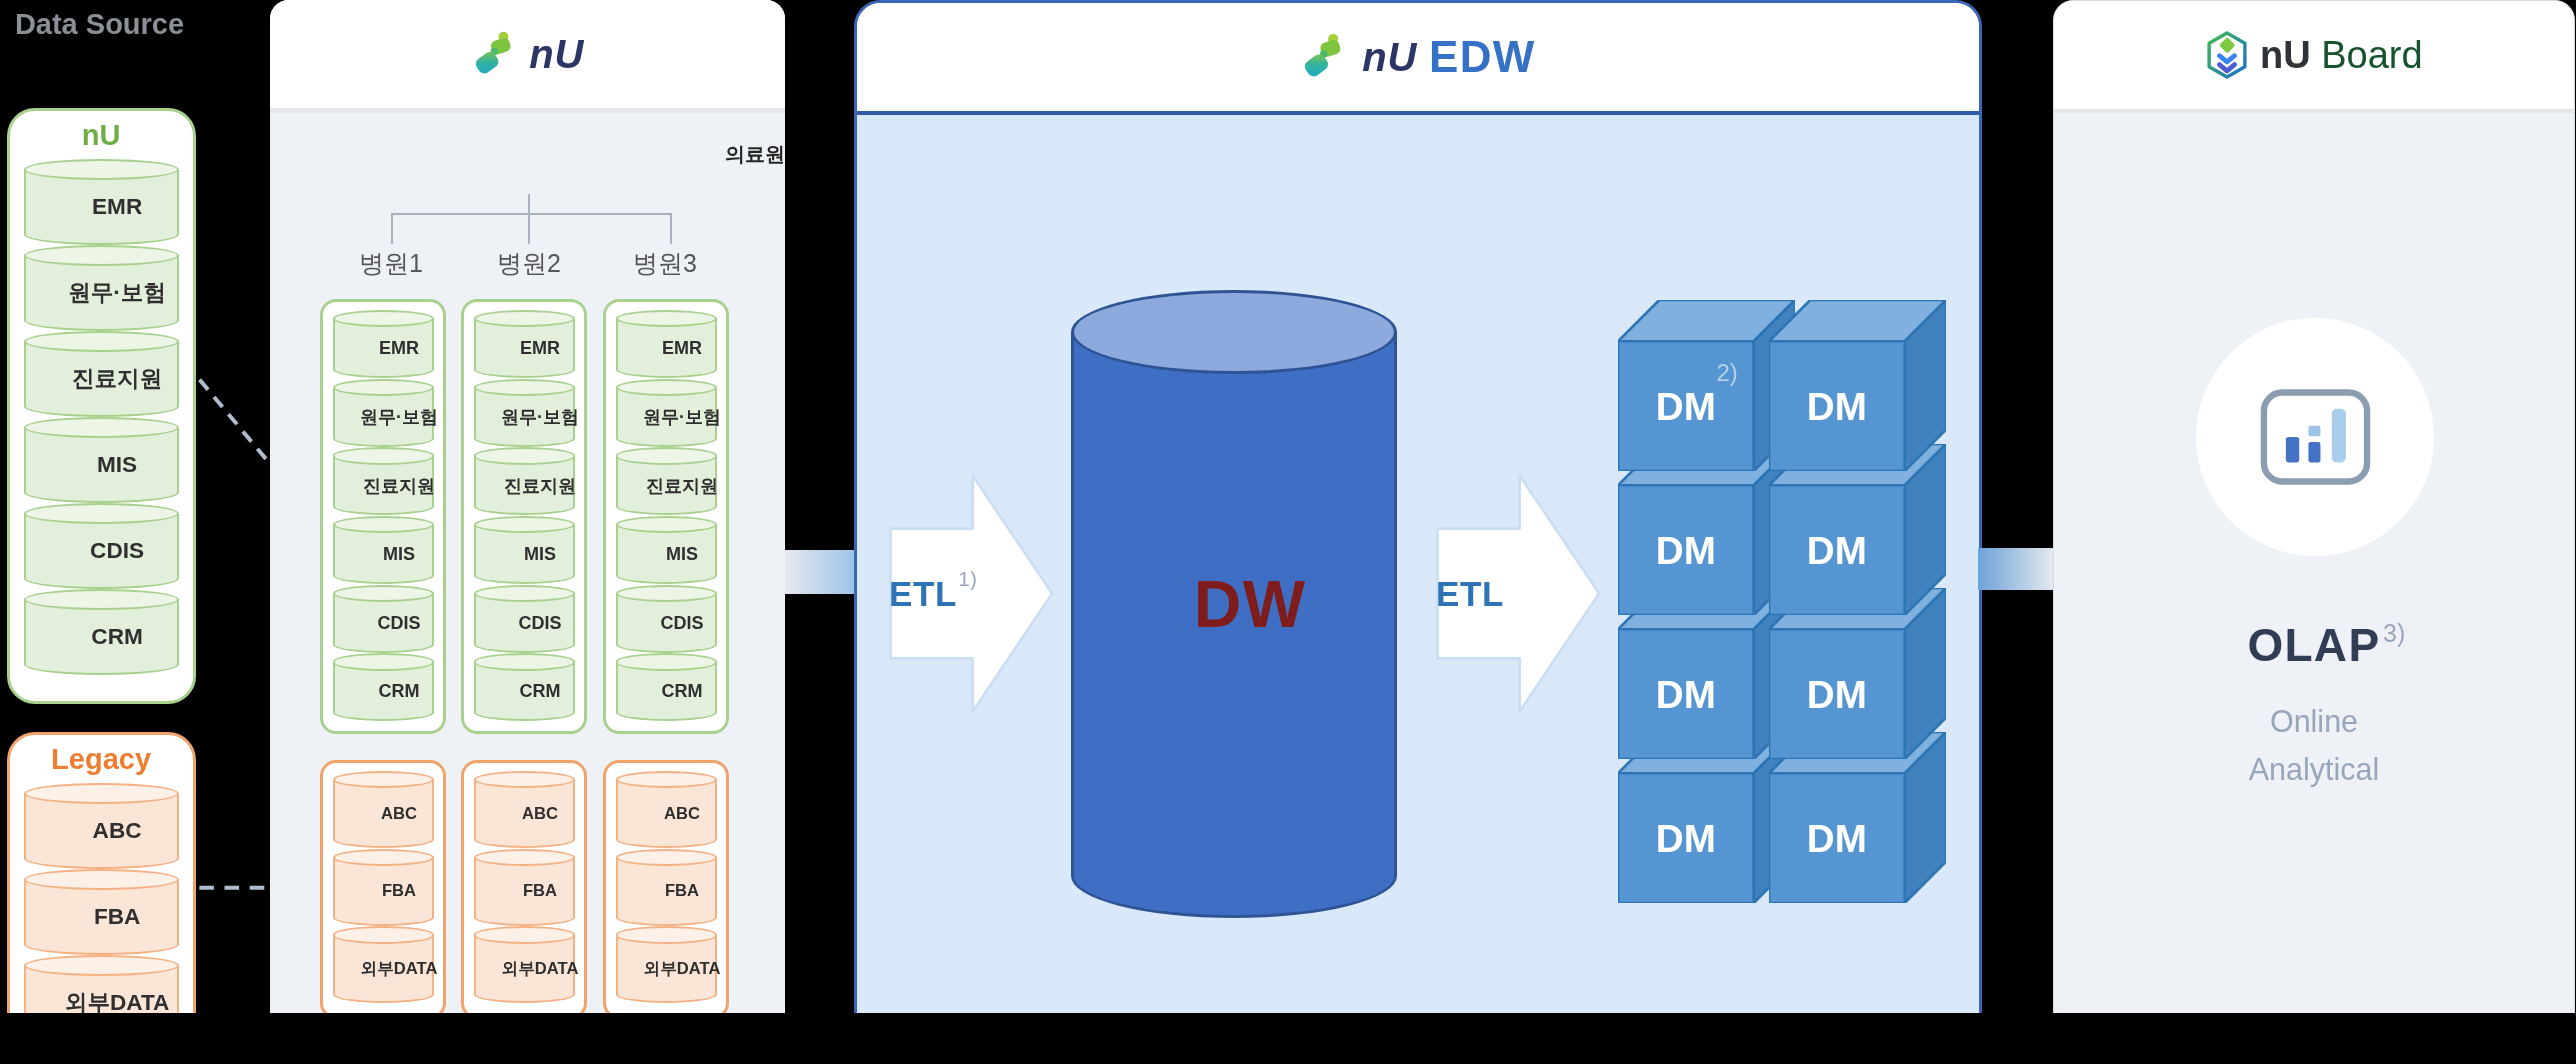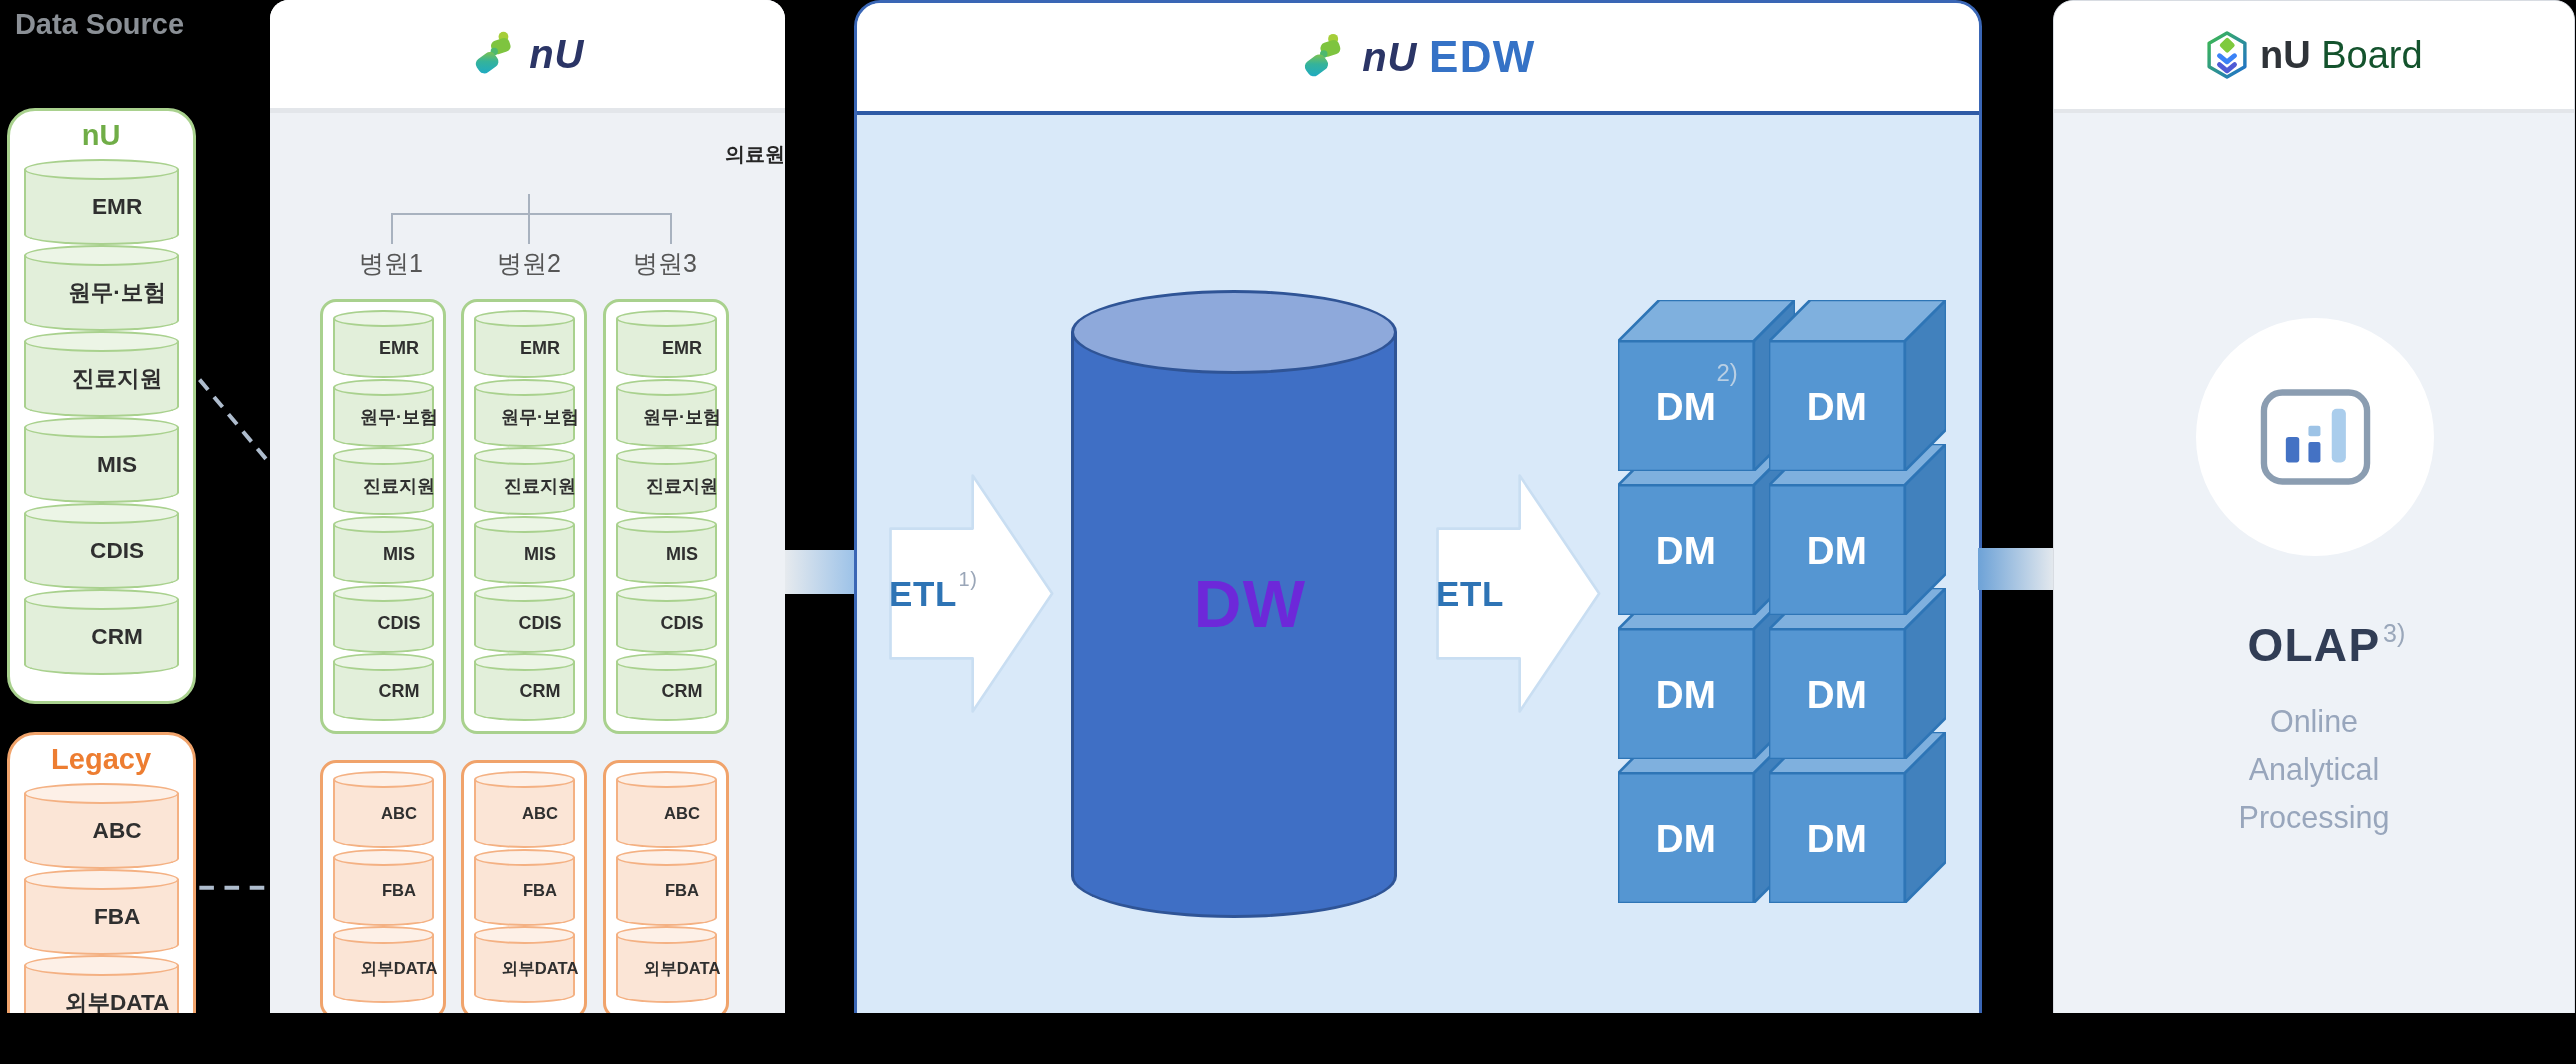--- a/index.html
+++ b/index.html
@@ -62,21 +62,21 @@
   .edw{left:854px;top:0;width:1128px;height:1057px;background:#d9e9f9;border:3.3px solid #3a66b5;border-radius:26.5px;overflow:hidden;}
   .edw-header{position:absolute;left:0;top:0;width:100%;height:108px;background:#fff;border-bottom:4px solid #2e5aa6;
     display:flex;align-items:center;justify-content:center;gap:12px;}
   .edw-title-text{font-weight:800;font-size:44px;color:#3572c6;letter-spacing:1.3px;}
   .etl-arrow{position:absolute;width:166px;height:265px;}
   .etl-arrow svg{position:absolute;left:0;top:0;}
   .etl-text{position:absolute;left:0;top:100px;width:88px;height:66px;display:flex;align-items:center;
     font-size:35px;font-weight:800;color:#2e74b5;letter-spacing:0.7px;}
   .etl-sup{font-size:20px;font-weight:400;color:#9aa6b8;position:relative;top:-14.6px;left:1.3px;}
   .dw-cyl{left:214px;top:287px;width:326px;height:628px;}
-  .dw-cyl .cyl-label{top:0;font-size:66px;font-weight:800;color:#6d28d9;letter-spacing:1.3px;}
+  .dw-cyl .cyl-label{top:0;font-size:66px;font-weight:800;color:#7f1d1d;letter-spacing:1.3px;}
   .dm-grid{left:761px;top:297px;width:332px;height:607px;}
   .dm-cube{position:absolute;width:177px;height:171px;}
   .dm-grid > div:nth-of-type(1){left:0;top:0;z-index:40;}
   .dm-grid > div:nth-of-type(2){left:151px;top:0;z-index:41;}
   .dm-grid > div:nth-of-type(3){left:0;top:144px;z-index:30;}
   .dm-grid > div:nth-of-type(4){left:151px;top:144px;z-index:31;}
   .dm-grid > div:nth-of-type(5){left:0;top:288px;z-index:20;}
   .dm-grid > div:nth-of-type(6){left:151px;top:288px;z-index:21;}
   .dm-grid > div:nth-of-type(7){left:0;top:432px;z-index:10;}
   .dm-grid > div:nth-of-type(8){left:151px;top:432px;z-index:11;}
@@ -563,18 +563,17 @@
     <div class="abs olap-title">
       <span class="t">OLAP</span><span class="s">3)</span>
     </div>
 
     <div class="abs olap-sub">
 
         <div>Online</div>
 
         <div>Analytical</div>
 
-        <div>Processing</div>
       </div>
   </div>
 
 </div>
 
 
 </body></html>

